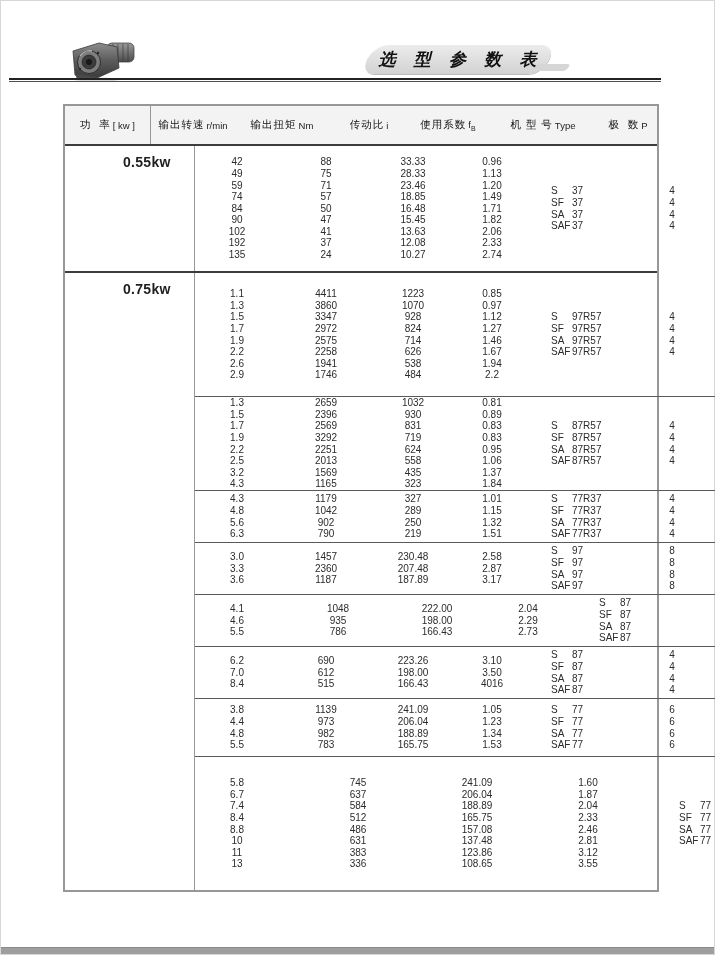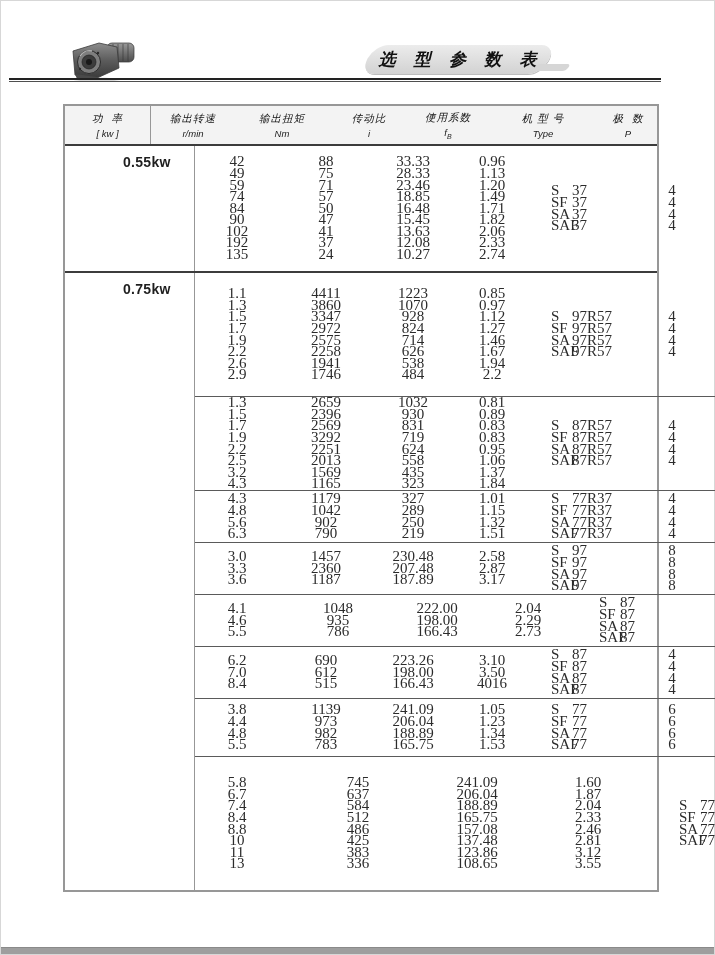--- a/index.html
+++ b/index.html
@@ -36,21 +36,21 @@
 
   
   .ptable{
     position:absolute;left:62px;top:103px;width:596px;box-sizing:border-box;
     border:2px solid #979797;background:#fff;
   }
   .thead{
     display:grid;grid-template-columns:86px 84px 94px 80px 78px 112px 58px;
     height:40px;background:#f3f3f3;border-bottom:2px solid #3c3c3c;box-sizing:border-box;
   }
-  .th{display:flex;flex-direction:column;align-items:center;justify-content:center;gap:2px;font-style:italic;}
+  .th{display:flex;align-items:center;justify-content:center;gap:2px;}
   .th.first{border-right:1px solid #979797;}
   .h1{font-size:10.5px;letter-spacing:1px;color:#141414;white-space:pre;}
   .h2{font-size:9.5px;color:#222;}
   .h2 sub{font-size:7px;}
 
   .section{display:flex;}
   .section + .section{border-top:2px solid #3c3c3c;}
   .power-cell{width:86px;box-sizing:border-box;border-right:1px solid #979797;flex:none;margin-left:44px;}
   .power-label{font-weight:bold;font-size:14px;padding:8px 0 0 14px;letter-spacing:0.3px;}
   .blocks{flex:1;display:flex;flex-direction:column;}
@@ -62,21 +62,21 @@
   .sec0 .block{height:125px;}
   .sec1 .block:nth-child(1){height:123px;}
   .sec1 .block:nth-child(2){height:94px;}
   .sec1 .block:nth-child(3){height:52px;}
   .sec1 .block:nth-child(4){height:52px;}
   .sec1 .block:nth-child(5){height:52px;gap:12px;}
   .sec1 .block:nth-child(6){height:52px;}
   .sec1 .block:nth-child(7){height:58px;}
   .sec1 .block:nth-child(8){height:134px;gap:32px;}
 
-  .col{font-size:15px;line-height:11.6px;color:#2b2b2b;font-family:Liberation Serif, serif;}
+  .col{font-size:10px;line-height:11.6px;color:#2b2b2b;}
   .num-col{text-align:center;}
   .type-col{padding-left:20px;text-align:left;}
   .tprefix{display:inline-block;width:21px;}
   .poles-col{text-align:center;}
   .line{height:11.6px;white-space:nowrap;}
 
   
   .footer-band{position:absolute;left:0;right:0;bottom:0;height:6px;background:#9e9e9e;border-top:1px solid #8a8a8a;}
 </style>
 </head>
@@ -517,21 +517,21 @@
                 <div class="line">10</div>
                 <div class="line">11</div>
                 <div class="line">13</div>
               </div>
               <div class="col num-col">
                 <div class="line">745</div>
                 <div class="line">637</div>
                 <div class="line">584</div>
                 <div class="line">512</div>
                 <div class="line">486</div>
-                <div class="line">425</div>
+                <div class="line">631</div>
                 <div class="line">383</div>
                 <div class="line">336</div>
               </div>
               <div class="col num-col">
                 <div class="line">241.09</div>
                 <div class="line">206.04</div>
                 <div class="line">188.89</div>
                 <div class="line">165.75</div>
                 <div class="line">157.08</div>
                 <div class="line">137.48</div>

